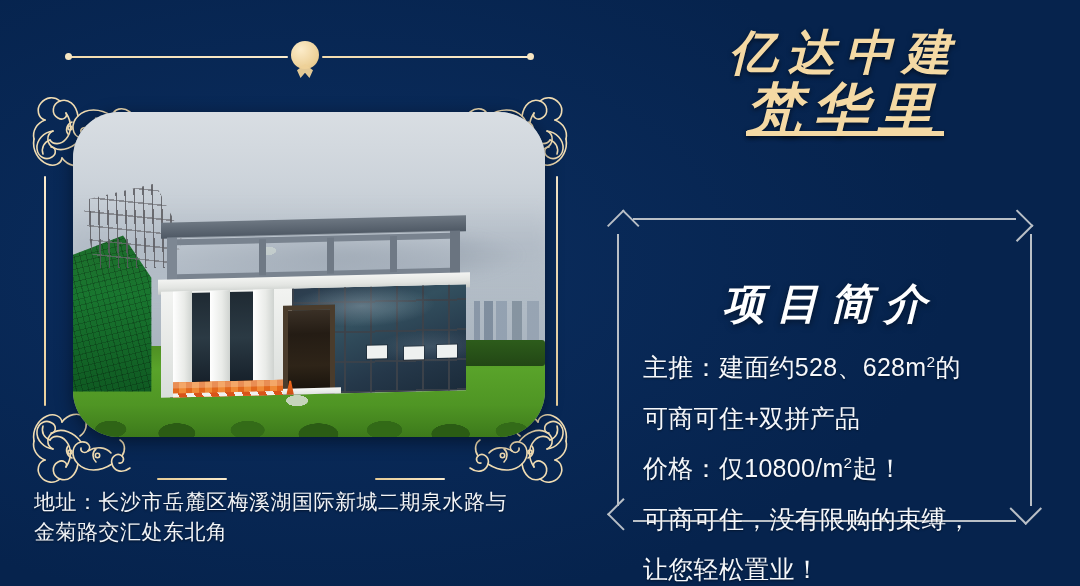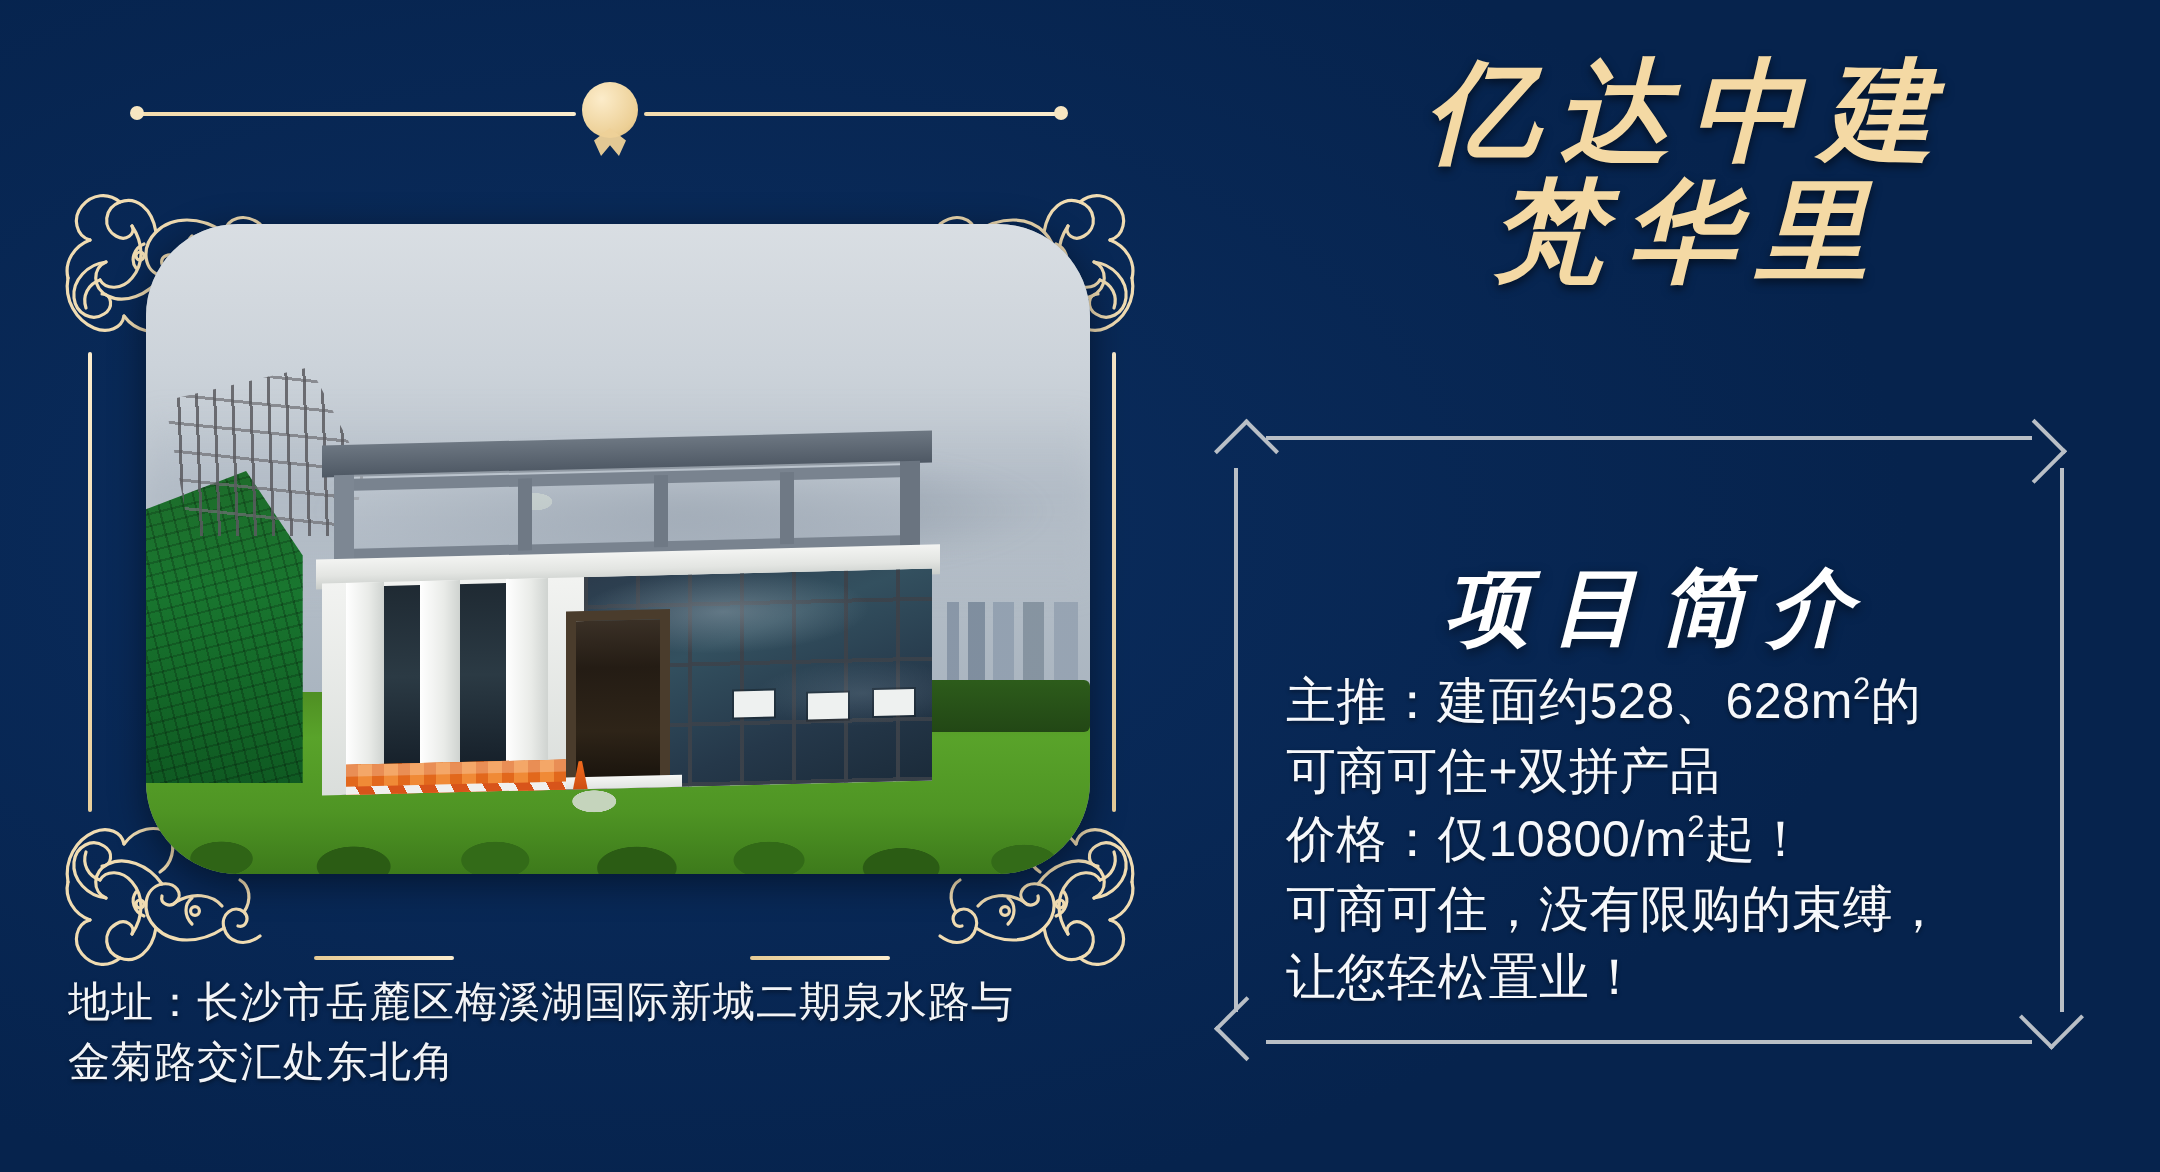--- a/index.html
+++ b/index.html
@@ -319,22 +319,22 @@
   }
   .brand-line {
     font-family: "Liberation Serif", "DejaVu Serif", serif;
     font-weight: 700;
     font-style: italic;
     color: #f4d9a4;
     letter-spacing: 10px;
     text-shadow: 0 2px 5px rgba(0,0,0,.55);
     white-space: nowrap;
   }
-  .brand-line.l1 { font-size: 56px; line-height: 1.04; padding-left: 10px; }
-  .brand-line.l2 { font-size: 56px; line-height: 1.12; padding-left: 10px; }
+  .brand-line.l1 { font-size: 48px; line-height: 1.04; padding-left: 10px; }
+  .brand-line.l2 { font-size: 56px; line-height: 1.12; padding-left: 10px; text-decoration: underline; }
 
   
   .info-panel {
     position: absolute;
     left: 17px; top: 218px;
     width: 415px; height: 304px;
   }
   .info-panel .edge {
     position: absolute;
     background: #b9bfc6;
@@ -372,21 +372,21 @@
   .panel-body {
     position: absolute;
     left: 26px; top: 116px;
     width: 375px;
     color: #f6f8fb;
     font-size: 25px;
     line-height: 1.38;
     letter-spacing: .3px;
     text-shadow: 0 1px 2px rgba(0,0,0,.45);
   }
-  .panel-body p { white-space: nowrap; }
+  .panel-body p { white-space: nowrap; margin-top: 16px; }
   .panel-body sup { font-size: .62em; vertical-align: super; }
 </style>
 </head>
 <body>
 
 <div class="poster">
 
   <div class="left-pane">
 
     <div class="frame-line-top-l"></div>

